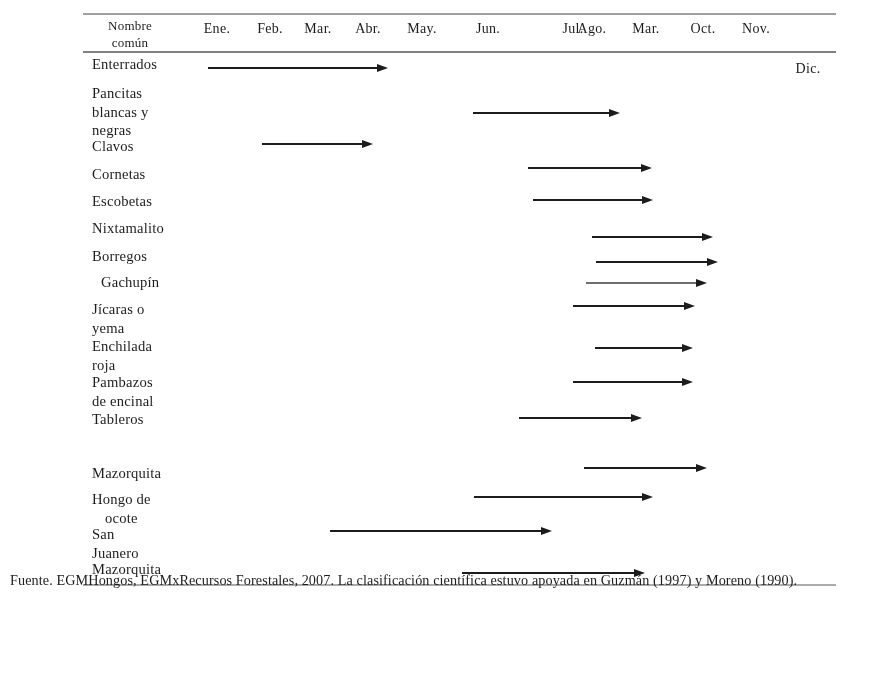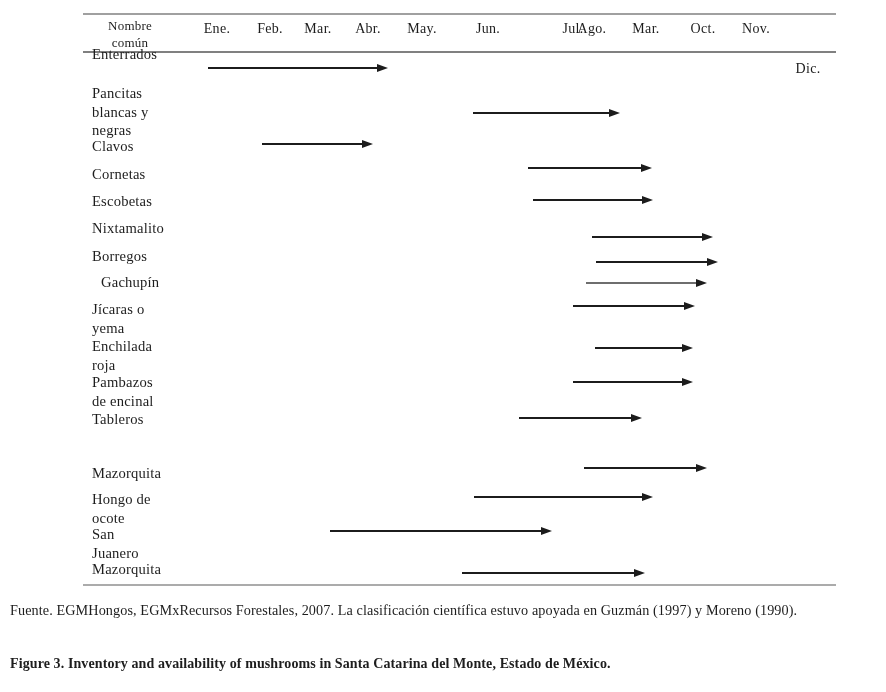--- a/index.html
+++ b/index.html
@@ -52,21 +52,21 @@
   .arrow-head {
     position: absolute;
     right: 0; top: 0.5px;
     width: 0; height: 0;
     border-top: 4px solid transparent;
     border-bottom: 4px solid transparent;
     border-left: 11px solid #1c1c1c;
   }
   .footer-note {
     position: absolute;
-    left: 10px; top: 602px;
+    left: 10px; top: 572px;
     font-size: 14.2px;
     letter-spacing: 0.1px;
     white-space: nowrap;
   }
   .caption {
     position: absolute;
     left: 10px;
     font-weight: bold;
     font-size: 14px;
     letter-spacing: 0.1px;
@@ -98,21 +98,21 @@
       <span class="month-label" style="left: 488px;">Jun.</span>
       <span class="month-label" style="left: 542px; margin-left: 31px;">Jul.</span>
       <span class="month-label" style="left: 592px;">Ago.</span>
       <span class="month-label" style="left: 646px;">Mar.</span>
       <span class="month-label" style="left: 703px;">Oct.</span>
       <span class="month-label" style="left: 756px;">Nov.</span>
       <span class="month-label" style="left: 808px; margin-top: 40px;">Dic.</span>
     </div>
 
   <div id="rows">
-      <div class="row-label" style="top: 45px; left: 92px;">
+      <div class="row-label" style="top: 55px; left: 92px;">
         <div>Enterrados</div>
       </div>
       <div class="arrow" style="left: 207.99px; top: 63.5px; width: 179.99px;">
         <div class="arrow-line" style="background: rgb(28, 28, 28);"></div>
         <div class="arrow-head" style="border-left-color: rgb(28, 28, 28);"></div>
       </div>
       <div class="row-label" style="top: 84px; left: 92px;">
         <div>Pancitas</div>
         <div>blancas y</div>
         <div>negras</div>
@@ -194,21 +194,21 @@
         <div class="arrow-line" style="background: rgb(28, 28, 28);"></div>
         <div class="arrow-head" style="border-left-color: rgb(28, 28, 28);"></div>
       </div>
       <div class="row-label" style="top: 464px; left: 92px;">
         <div>Mazorquita</div>
       </div>
       <div class="arrow" style="left: 583.5px; top: 463.5px; width: 123.21px;">
         <div class="arrow-line" style="background: rgb(28, 28, 28);"></div>
         <div class="arrow-head" style="border-left-color: rgb(28, 28, 28);"></div>
       </div>
-      <div class="row-label" style="top: 490px; left: 92px;">
+      <div class="row-label" style="top: 490px; left: 92px; text-align: center;">
         <div>Hongo de</div>
         <div>ocote</div>
       </div>
       <div class="arrow" style="left: 474.14px; top: 492.5px; width: 178.7px;">
         <div class="arrow-line" style="background: rgb(28, 28, 28);"></div>
         <div class="arrow-head" style="border-left-color: rgb(28, 28, 28);"></div>
       </div>
       <div class="row-label" style="top: 525px; left: 92px;">
         <div>San</div>
         <div>Juanero</div>
@@ -220,15 +220,14 @@
       <div class="row-label" style="top: 560px; left: 92px;">
         <div>Mazorquita</div>
       </div>
       <div class="arrow" style="left: 462.26px; top: 568.5px; width: 182.66px;">
         <div class="arrow-line" style="background: rgb(28, 28, 28);"></div>
         <div class="arrow-head" style="border-left-color: rgb(28, 28, 28);"></div>
       </div>
     </div>
 
   <div class="footer-note">Fuente. EGMHongos, EGMxRecursos Forestales, 2007. La clasificación científica estuvo apoyada en Guzmán (1997) y Moreno (1990).</div>
-  <div class="caption caption-en">Figure 3. Inventory and availability of mushrooms in Santa Catarina del Monte, Estado de México.</div>
 
 </div>
 
 </body></html>

